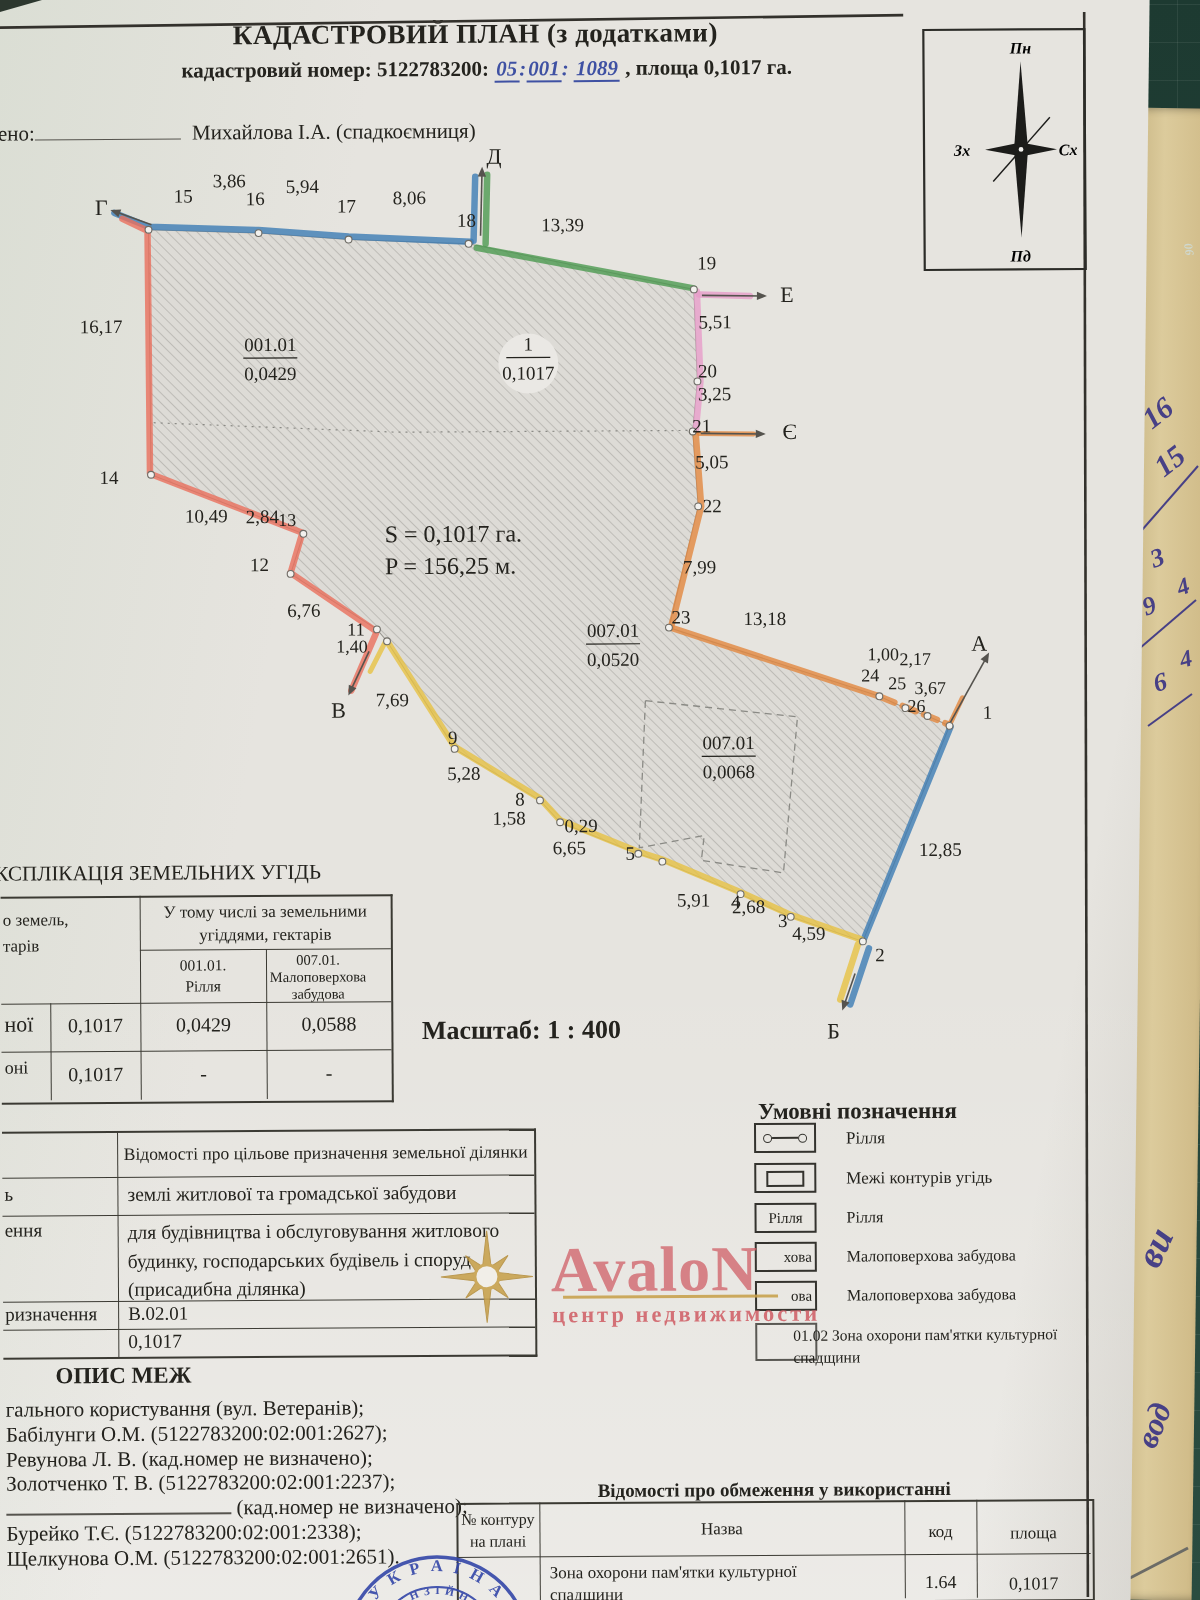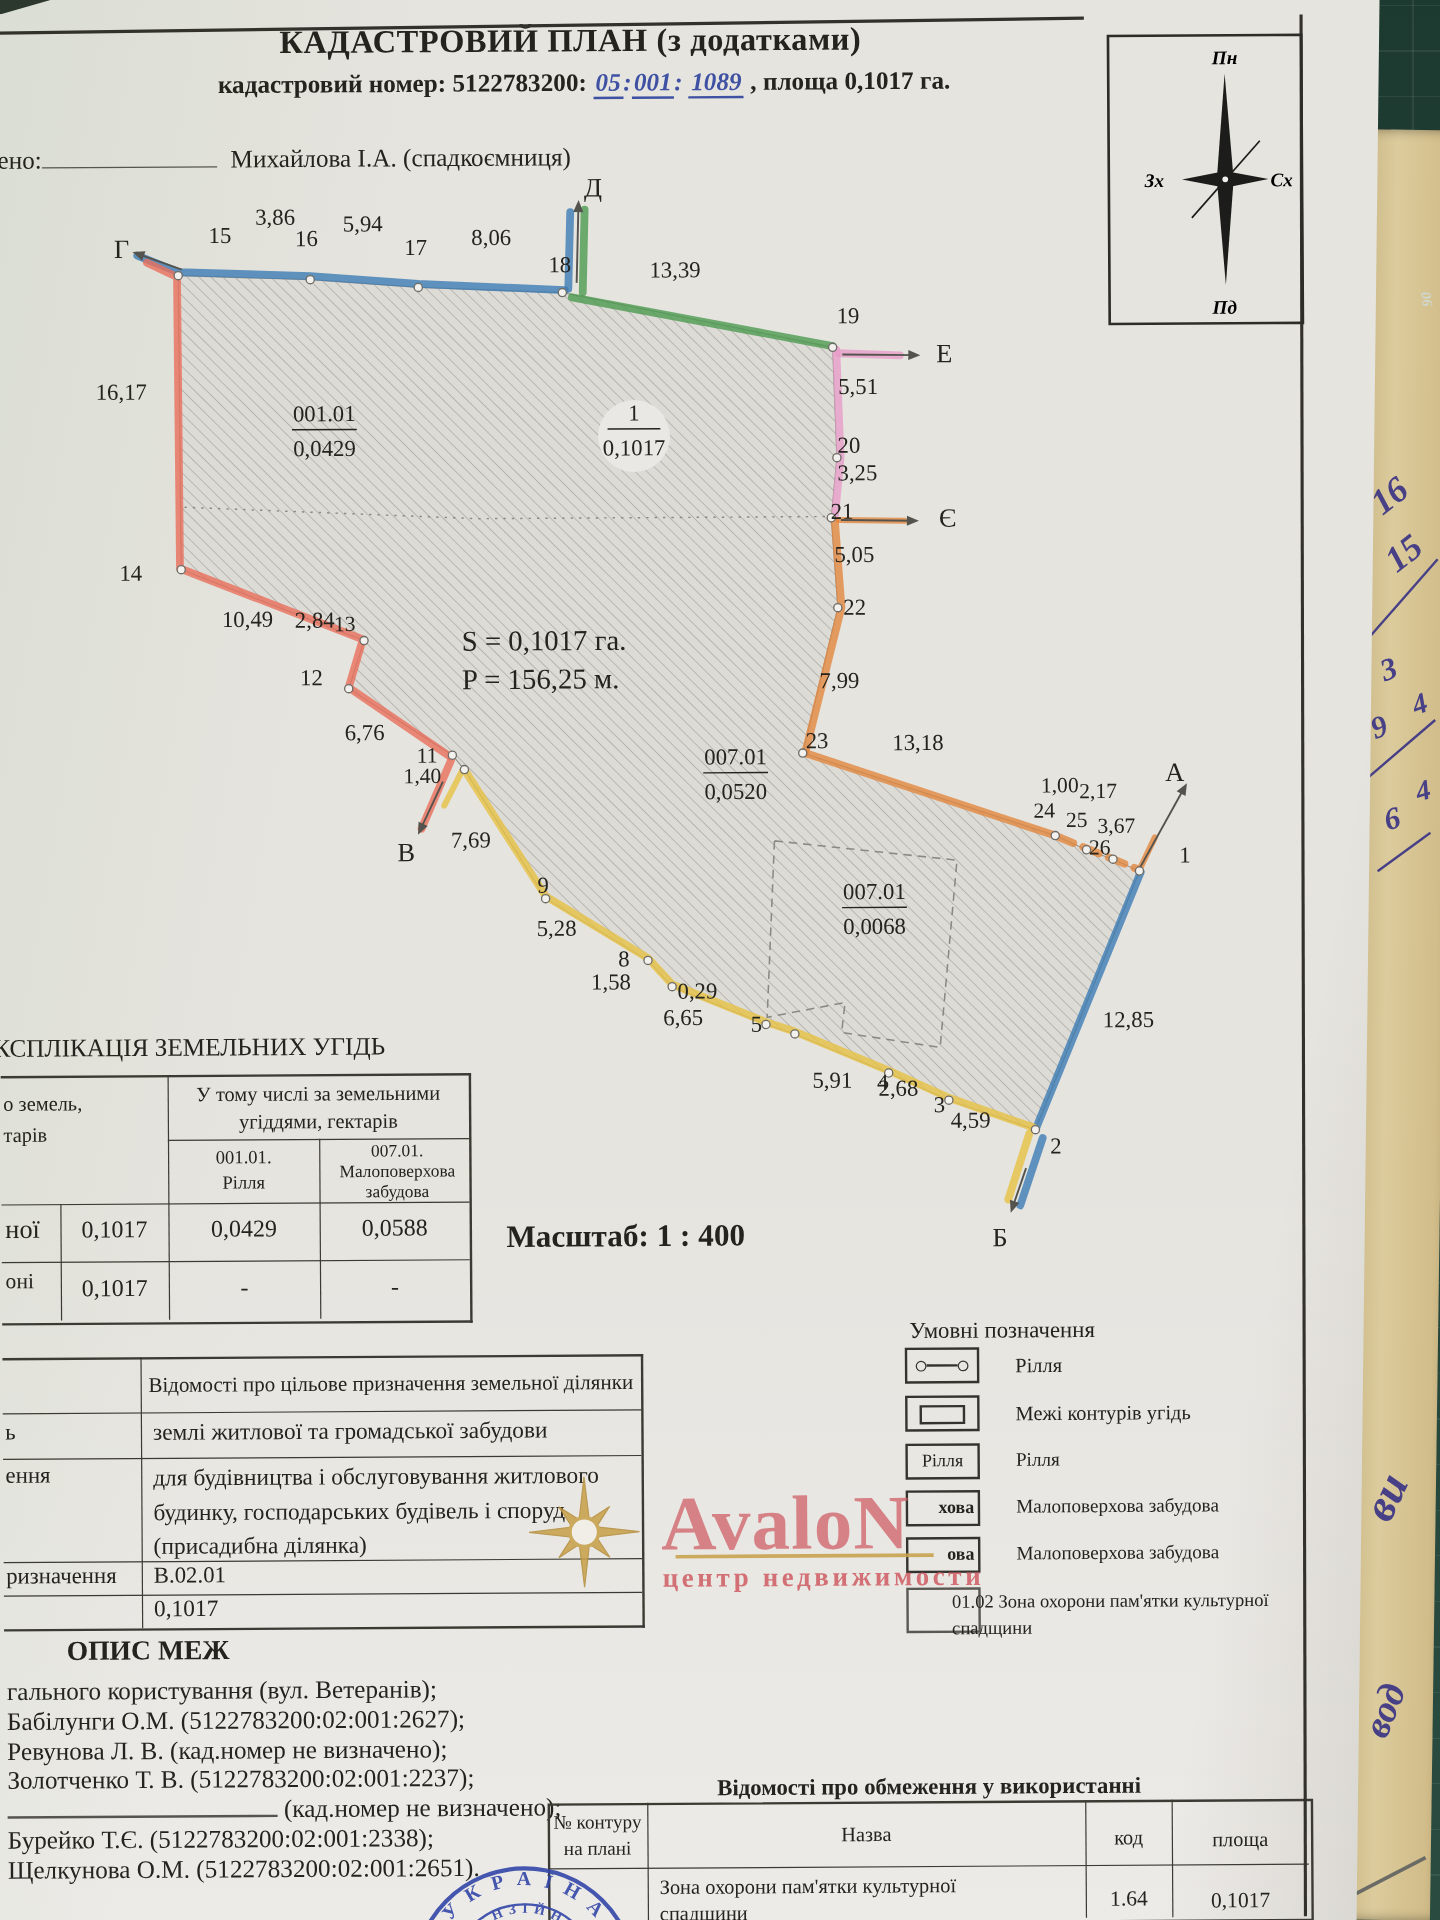--- a/index.html
+++ b/index.html
@@ -41,21 +41,21 @@
   .pre{white-space:pre-line;}
   .cell{position:absolute;}
   
   .lbox{position:absolute;width:62px;height:30px;border:2px solid #34332e;box-sizing:border-box;}
   .lsym1{display:flex;align-items:center;justify-content:center;height:100%;}
   .lsym1 .dot{width:7px;height:7px;border:1.6px solid #34332e;border-radius:50%;}
   .lsym1 .bar{width:26px;height:2.4px;background:#34332e;}
   .lsym2{margin:6px auto;width:34px;height:12px;border:2px solid #34332e;}
   .lsymt{display:flex;align-items:center;height:100%;font-size:15px;}
   .lsymt.c{justify-content:center;}
-  .lsymt.r{justify-content:flex-end;padding-right:3px;font-weight:bold;}
+  .lsymt.r{justify-content:flex-end;padding-right:3px;}
 </style>
 </head>
 <body>
 
 <div class="mat"></div>
 
 <div class="paper"></div>
 <svg id="notes-svg">
   <path d="M1142,530 L1198,466" stroke="#474086" stroke-width="2" fill="none"></path>
   <path d="M1140,648 L1196,600" stroke="#474086" stroke-width="2" fill="none"></path>
@@ -96,21 +96,21 @@
     <div class="vl" style="left:265px;top:91px;height:150px;"></div>
     <div class="hl" style="left:139px;top:91px;width:251px;"></div>
     <div class="hl" style="left:0;top:144px;width:390px;"></div>
     <div class="hl" style="left:0;top:192px;width:390px;"></div>
     <div class="cell pre" style="left:2px;top:48px;font-size:17px;line-height:26px;">о земель,
 тарів</div>
     <div class="cell pre ctr" style="left:139px;top:42px;width:251px;font-size:17px;line-height:23px;">У тому числі за земельними
 угіддями, гектарів</div>
     <div class="cell pre ctr" style="left:139px;top:96px;width:126px;font-size:15.5px;line-height:21px;">001.01.
 Рілля</div>
-    <div class="cell pre ctr" style="left:278px;top:94px;width:104px;font-size:14.5px;line-height:17px;">007.01.
+    <div class="cell pre ctr" style="left:265px;top:94px;width:104px;font-size:14.5px;line-height:17px;">007.01.
 Малоповерхова
 забудова</div>
     <div class="cell" style="left:3px;top:152px;font-size:22px;">ної</div>
     <div class="cell ctr" style="left:49px;top:155px;width:90px;font-size:20px;">0,1017</div>
     <div class="cell ctr" style="left:139px;top:155px;width:126px;font-size:20px;">0,0429</div>
     <div class="cell ctr" style="left:265px;top:155px;width:125px;font-size:20px;">0,0588</div>
     <div class="cell" style="left:3px;top:198px;font-size:18px;">оні</div>
     <div class="cell ctr" style="left:49px;top:204px;width:90px;font-size:20px;">0,1017</div>
     <div class="cell ctr" style="left:139px;top:204px;width:126px;font-size:20px;">-</div>
     <div class="cell ctr" style="left:265px;top:204px;width:125px;font-size:20px;">-</div>
@@ -129,21 +129,21 @@
     <div class="cell" style="left:2px;top:88px;font-size:19px;">ення</div>
     <div class="cell pre" style="left:125px;top:88px;font-size:19.5px;line-height:28.5px;">для будівництва і обслуговування житлового
 будинку, господарських будівель і споруд
 (присадибна ділянка)</div>
     <div class="cell" style="left:2px;top:172px;font-size:19px;">ризначення</div>
     <div class="cell" style="left:125px;top:172px;font-size:19px;">В.02.01</div>
     <div class="cell" style="left:125px;top:200px;font-size:19.5px;">0,1017</div>
   </div>
 
   <div class="abs" style="left:744px;top:1096px;width:356px;height:292px;">
-    <div class="cell" style="left:12px;top:4px;font-size:19px;font-weight:400;">Умовні позначення</div>
+    <div class="cell" style="left:12px;top:4px;font-size:23px;font-weight:700;">Умовні позначення</div>
     <div class="lbox" style="left:8px;top:28px;">
           <div class="lsym1">
             <span class="dot"></span>
             <span class="bar"></span>
             <span class="dot"></span>
           </div>
         </div>
     <div class="cell" style="left:100px;top:34px;font-size:17px;">Рілля</div>
     <div class="lbox" style="left:8px;top:68px;">
           <div class="lsym2"></div>

